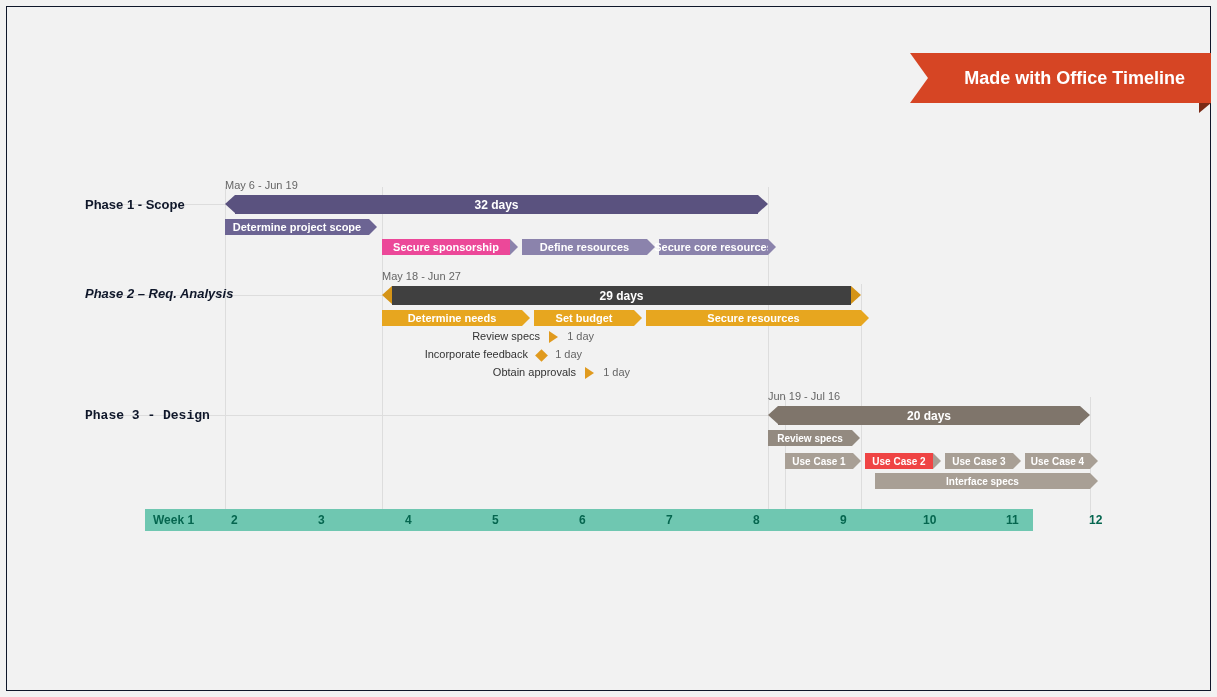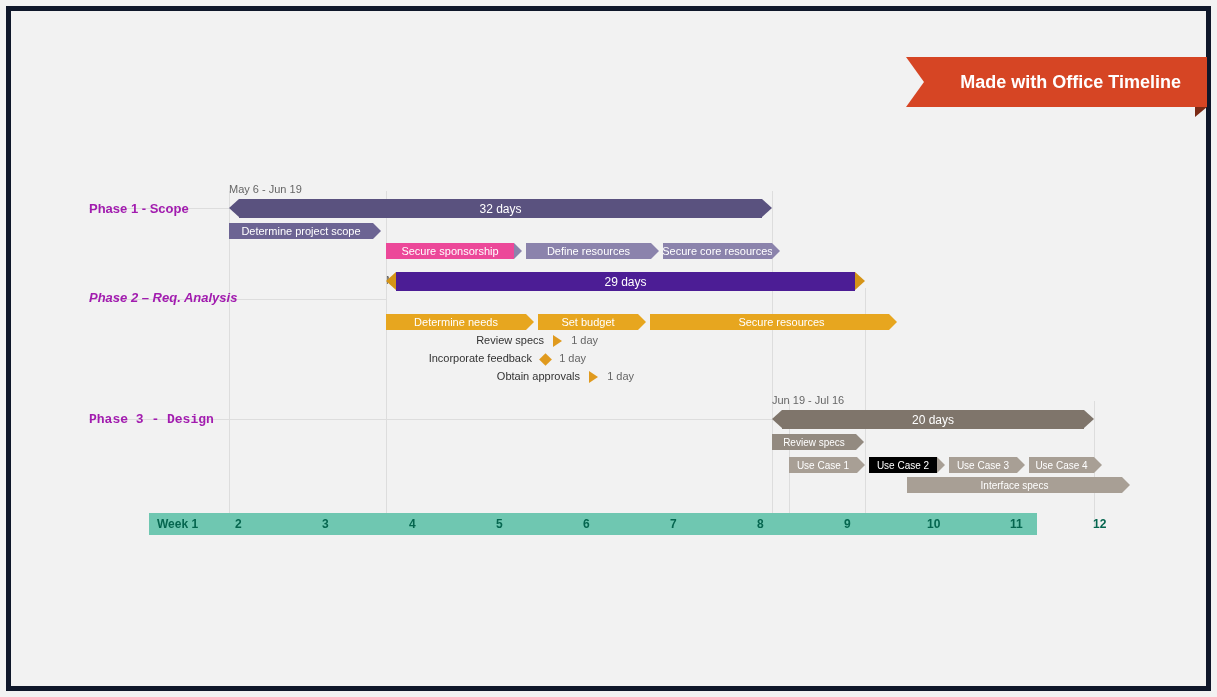--- a/index.html
+++ b/index.html
@@ -6,21 +6,21 @@
   body{
     width:1217px;height:697px;
     background:#f2f2f2;
     font-family:"Segoe UI",Arial,sans-serif;
     font-size:12px;
     color:#333;
     position:relative;
   }
   .frame{
     position:absolute;left:6px;top:6px;width:1205px;height:685px;
-    border:5px solid #0f172a;
+    border:1px solid #0f172a;
     background:#f2f2f2;
     box-sizing:border-box;
   }
   
   .ribbon{
     position:absolute;top:46px;right:-1px;height:50px;
     background:#d64524;color:#fff;font-size:18px;font-weight:600;
     display:flex;align-items:center;padding:0 26px 0 36px;
   }
   .ribbon:before{
@@ -29,37 +29,37 @@
     border-left:18px solid transparent;
   }
   .ribbon .tail{
     position:absolute;right:0;bottom:-10px;
     border-top:10px solid #7a2a15;border-right:12px solid transparent;
   }
   .chart{
     position:absolute;left:78px;top:170px;width:1070px;
   }
   .row-label{
-    position:absolute;left:0;font-weight:600;font-size:13px;color:#a21caf;
+    position:absolute;left:0;font-weight:600;font-size:13px;color:#0f172a;
     white-space:nowrap;
   }
   .guide{
     position:absolute;top:0;bottom:0;border-left:1px solid #ddd;
   }
   
   .axis{
     position:absolute;left:60px;height:22px;background:#6fc7b1;
   }
   .axis .tick{
     position:absolute;top:0;color:#05664f;font-size:12px;font-weight:600;
     line-height:22px;white-space:nowrap;
   }
   
   .bar{
-    position:absolute;height:16px;color:#fff;font-size:11px;font-weight:400;
+    position:absolute;height:16px;color:#fff;font-size:11px;font-weight:700;
     display:flex;align-items:center;justify-content:center;white-space:nowrap;
   }
   .bar .arrR{
     position:absolute;right:-8px;top:0;
     border-top:8px solid transparent;border-bottom:8px solid transparent;
     border-left:8px solid var(--c);
   }
   .bar .arrL{
     position:absolute;left:-8px;top:0;
     border-top:8px solid transparent;border-bottom:8px solid transparent;
@@ -125,34 +125,34 @@
       <span>Define resources</span>
         <span class="arrR"></span>
     </div>
     <div class="bar" style="--c:#8b83ac;background:#8b83ac;left:574px;top:62px;width:109px;">
       <span>Secure core resources</span>
         <span class="arrR"></span>
     </div>
 
     <div class="row-label" style="top:109px;font-style:italic;">Phase 2 – Req. Analysis</div>
     <span class="date-range" style="left:297px;top:93px;">May 18 - Jun 27</span>
-    <div class="bar big" style="--c:#d59417;background:#4c1d95;left:307px;top:91px;width:459px;">
+    <div class="bar big" style="--c:#d59417;background:#404040;left:307px;top:109px;width:459px;">
       <span class="arrL"></span>
         <span>29 days</span>
         <span class="arrR"></span>
     </div>
     <div class="bar" style="--c:#e7a61f;background:#e7a61f;left:297px;top:133px;width:140px;">
       <span>Determine needs</span>
         <span class="arrR"></span>
     </div>
     <div class="bar" style="--c:#e7a61f;background:#e7a61f;left:449px;top:133px;width:100px;">
       <span>Set budget</span>
         <span class="arrR"></span>
     </div>
-    <div class="bar" style="--c:#e7a61f;background:#e7a61f;left:561px;top:133px;width:215px;padding-left:24px;">
+    <div class="bar" style="--c:#e7a61f;background:#e7a61f;left:561px;top:133px;width:215px;">
       <span>Secure resources</span>
         <span class="arrR"></span>
     </div>
     <div class="ms-row" style="left:297px;top:153px;width:340px;margin-left:28px;">
       <span class="lbl" style="width:130px;">Review specs</span>
       <span class="chev"></span>
       <span class="dur">1 day</span>
     </div>
     <div class="ms-row" style="left:297px;top:171px;width:340px;">
       <span class="lbl" style="width:146px;">Incorporate feedback</span>
@@ -173,33 +173,33 @@
         <span class="arrR"></span>
     </div>
     <div class="bar" style="--c:#938a80;background:#938a80;left:683px;top:253px;width:84px;font-size:10px;">
       <span>Review specs</span>
         <span class="arrR"></span>
     </div>
     <div class="bar" style="--c:#a89f95;background:#a89f95;left:700px;top:276px;width:68px;font-size:10px;">
       <span>Use Case 1</span>
         <span class="arrR"></span>
     </div>
-    <div class="bar" style="--c:#a89f95;background:#000000;left:780px;top:276px;width:68px;font-size:10px;">
+    <div class="bar" style="--c:#a89f95;background:#ef4444;left:780px;top:276px;width:68px;font-size:10px;">
       <span>Use Case 2</span>
         <span class="arrR"></span>
     </div>
     <div class="bar" style="--c:#a89f95;background:#a89f95;left:860px;top:276px;width:68px;font-size:10px;">
       <span>Use Case 3</span>
         <span class="arrR"></span>
     </div>
     <div class="bar" style="--c:#a89f95;background:#a89f95;left:940px;top:276px;width:65px;font-size:10px;">
       <span>Use Case 4</span>
         <span class="arrR"></span>
     </div>
-    <div class="bar" style="--c:#a89f95;background:#a89f95;left:790px;top:296px;width:215px;font-size:10px;margin-left:28px;">
+    <div class="bar" style="--c:#a89f95;background:#a89f95;left:790px;top:296px;width:215px;font-size:10px;">
       <span>Interface specs</span>
         <span class="arrR"></span>
     </div>
 
     <div class="axis" style="top:332px;width:888px;">
       <span class="tick" style="left:8px;">Week 1</span>
       <span class="tick" style="left:86px;">2</span>
       <span class="tick" style="left:173px;">3</span>
       <span class="tick" style="left:260px;">4</span>
       <span class="tick" style="left:347px;">5</span>

